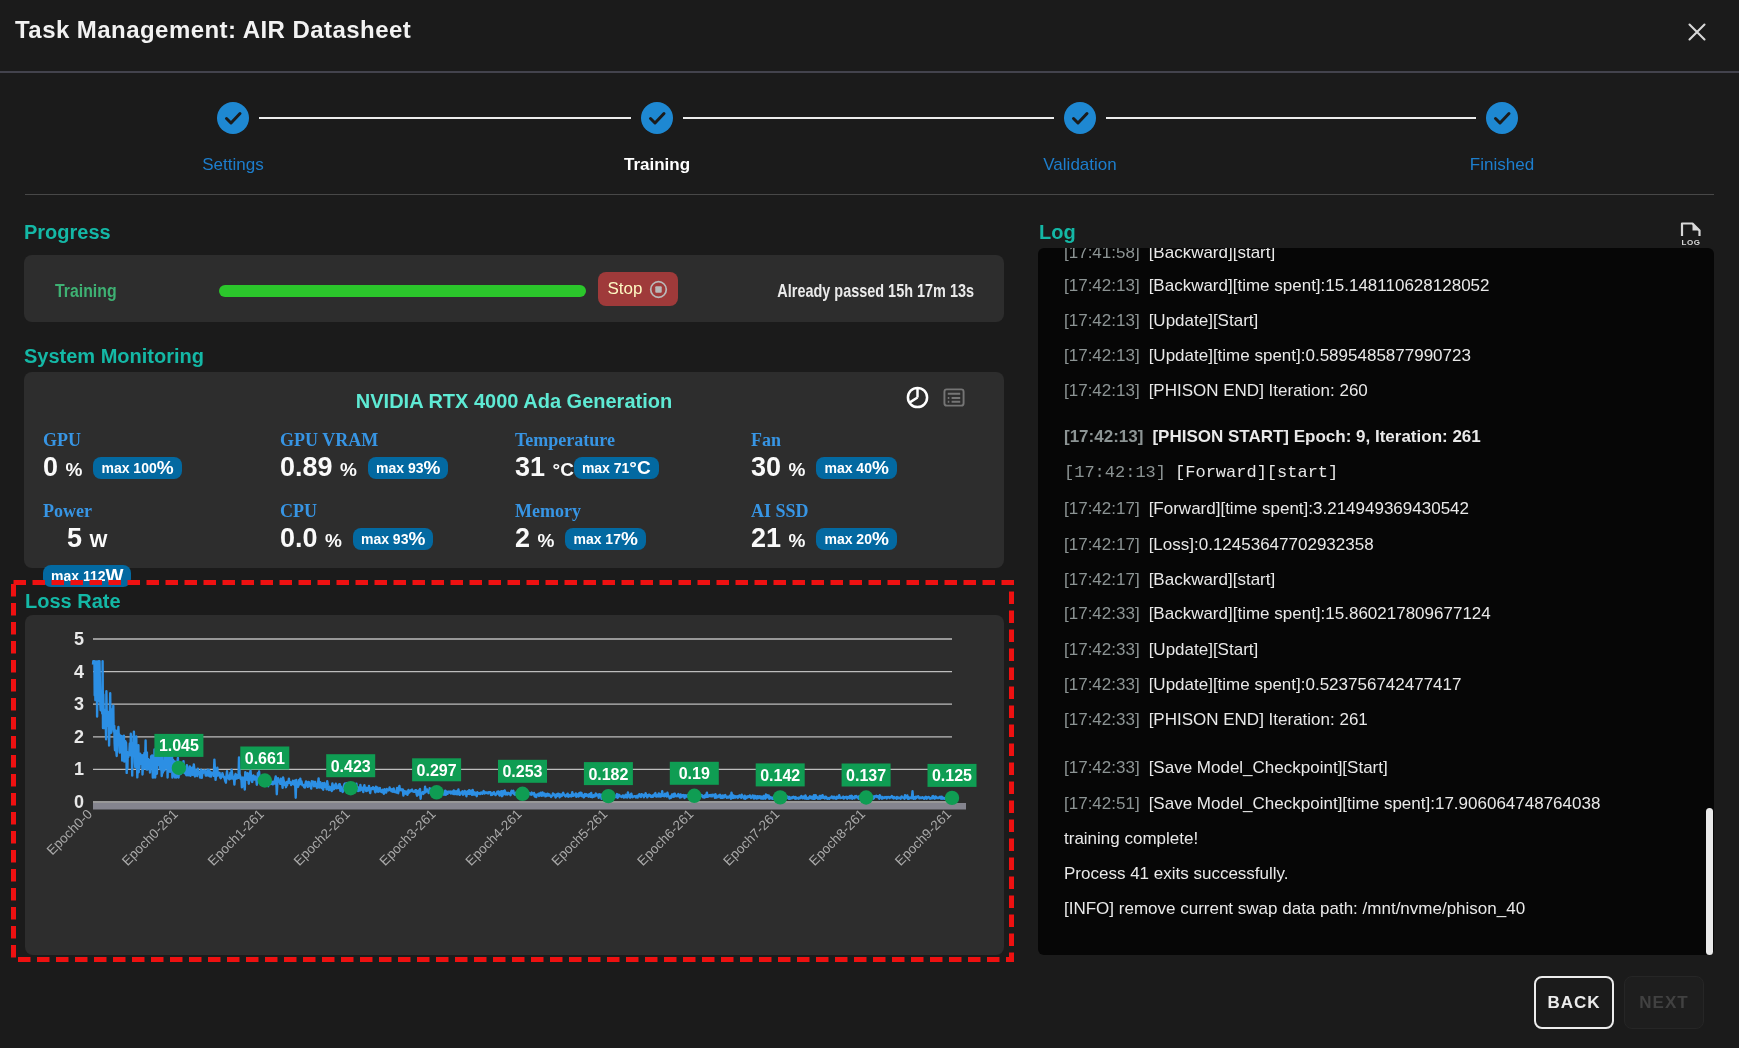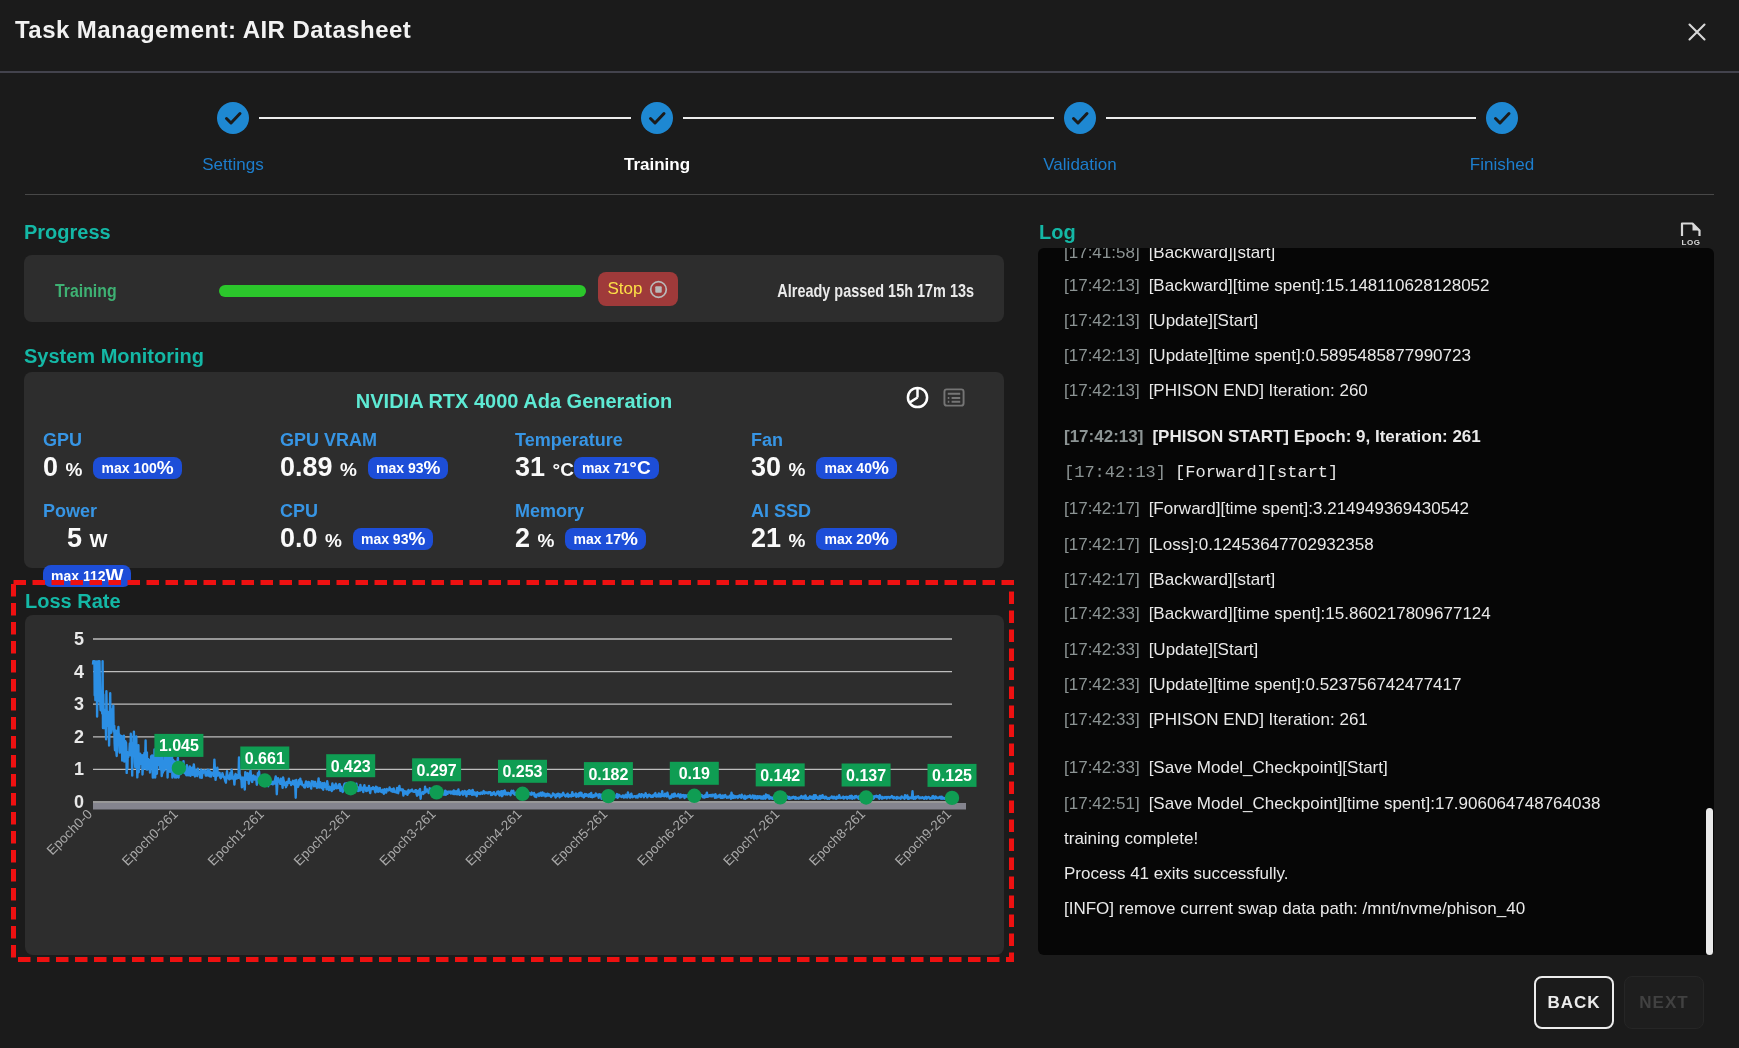--- a/index.html
+++ b/index.html
@@ -21,29 +21,29 @@
 
   
   .h2{font-size:20px;font-weight:bold;color:#14b8a6;}
 
   
   .card{background:#2d2d2d;border-radius:8px;}
 
   
   .training{left:55px;top:281px;font-size:18px;font-weight:bold;color:#3eb173;transform:scaleX(0.88);transform-origin:0 50%;}
   .pbar{left:219px;top:285px;width:367px;height:12px;border-radius:6px;background:#2bc62b;}
-  .stopbtn{left:598px;top:272px;width:80px;height:34px;border-radius:8px;background:#9f3a3a;color:#fde047;
+  .stopbtn{left:598px;top:272px;width:80px;height:34px;border-radius:8px;background:#9f3a3a;color:#fef9c3;
            display:flex;align-items:center;justify-content:center;gap:7px;font-size:17px;}
   .passed{left:600px;top:280px;width:374px;text-align:right;font-size:19px;font-weight:bold;color:#eaeaea;transform:scaleX(0.76);transform-origin:100% 50%;}
 
   
-  .mlabel{font-size:18px;font-weight:bold;color:#3795e4;}
+  .mlabel{font-size:18px;font-weight:bold;color:#3795e4;font-family:Liberation Serif, serif;}
   .mval{font-size:27px;font-weight:bold;color:#fafafa;}
   .munit{font-size:19px;}
-  .badge{background:#1d4ed8;border-radius:8px;color:#fff;font-weight:bold;font-size:14px;
+  .badge{background:#0369a1;border-radius:8px;color:#fff;font-weight:bold;font-size:14px;
          padding:0 8px;height:22px;display:inline-flex;align-items:center;}
   .badge .bu{font-size:19px;}
 
   
 
   
   .logpanel{left:1038px;top:248px;width:676px;height:707px;background:#060606;border-radius:6px;overflow:hidden;}
   .logline{position:absolute;left:26px;width:640px;font-size:17px;color:#e9e9e9;white-space:nowrap;}
   .ts{color:#8c9494;margin-right:9px;}
   .scrollthumb{left:1706px;top:808px;width:7px;height:147px;background:#e9e9e9;border-radius:4px;}

